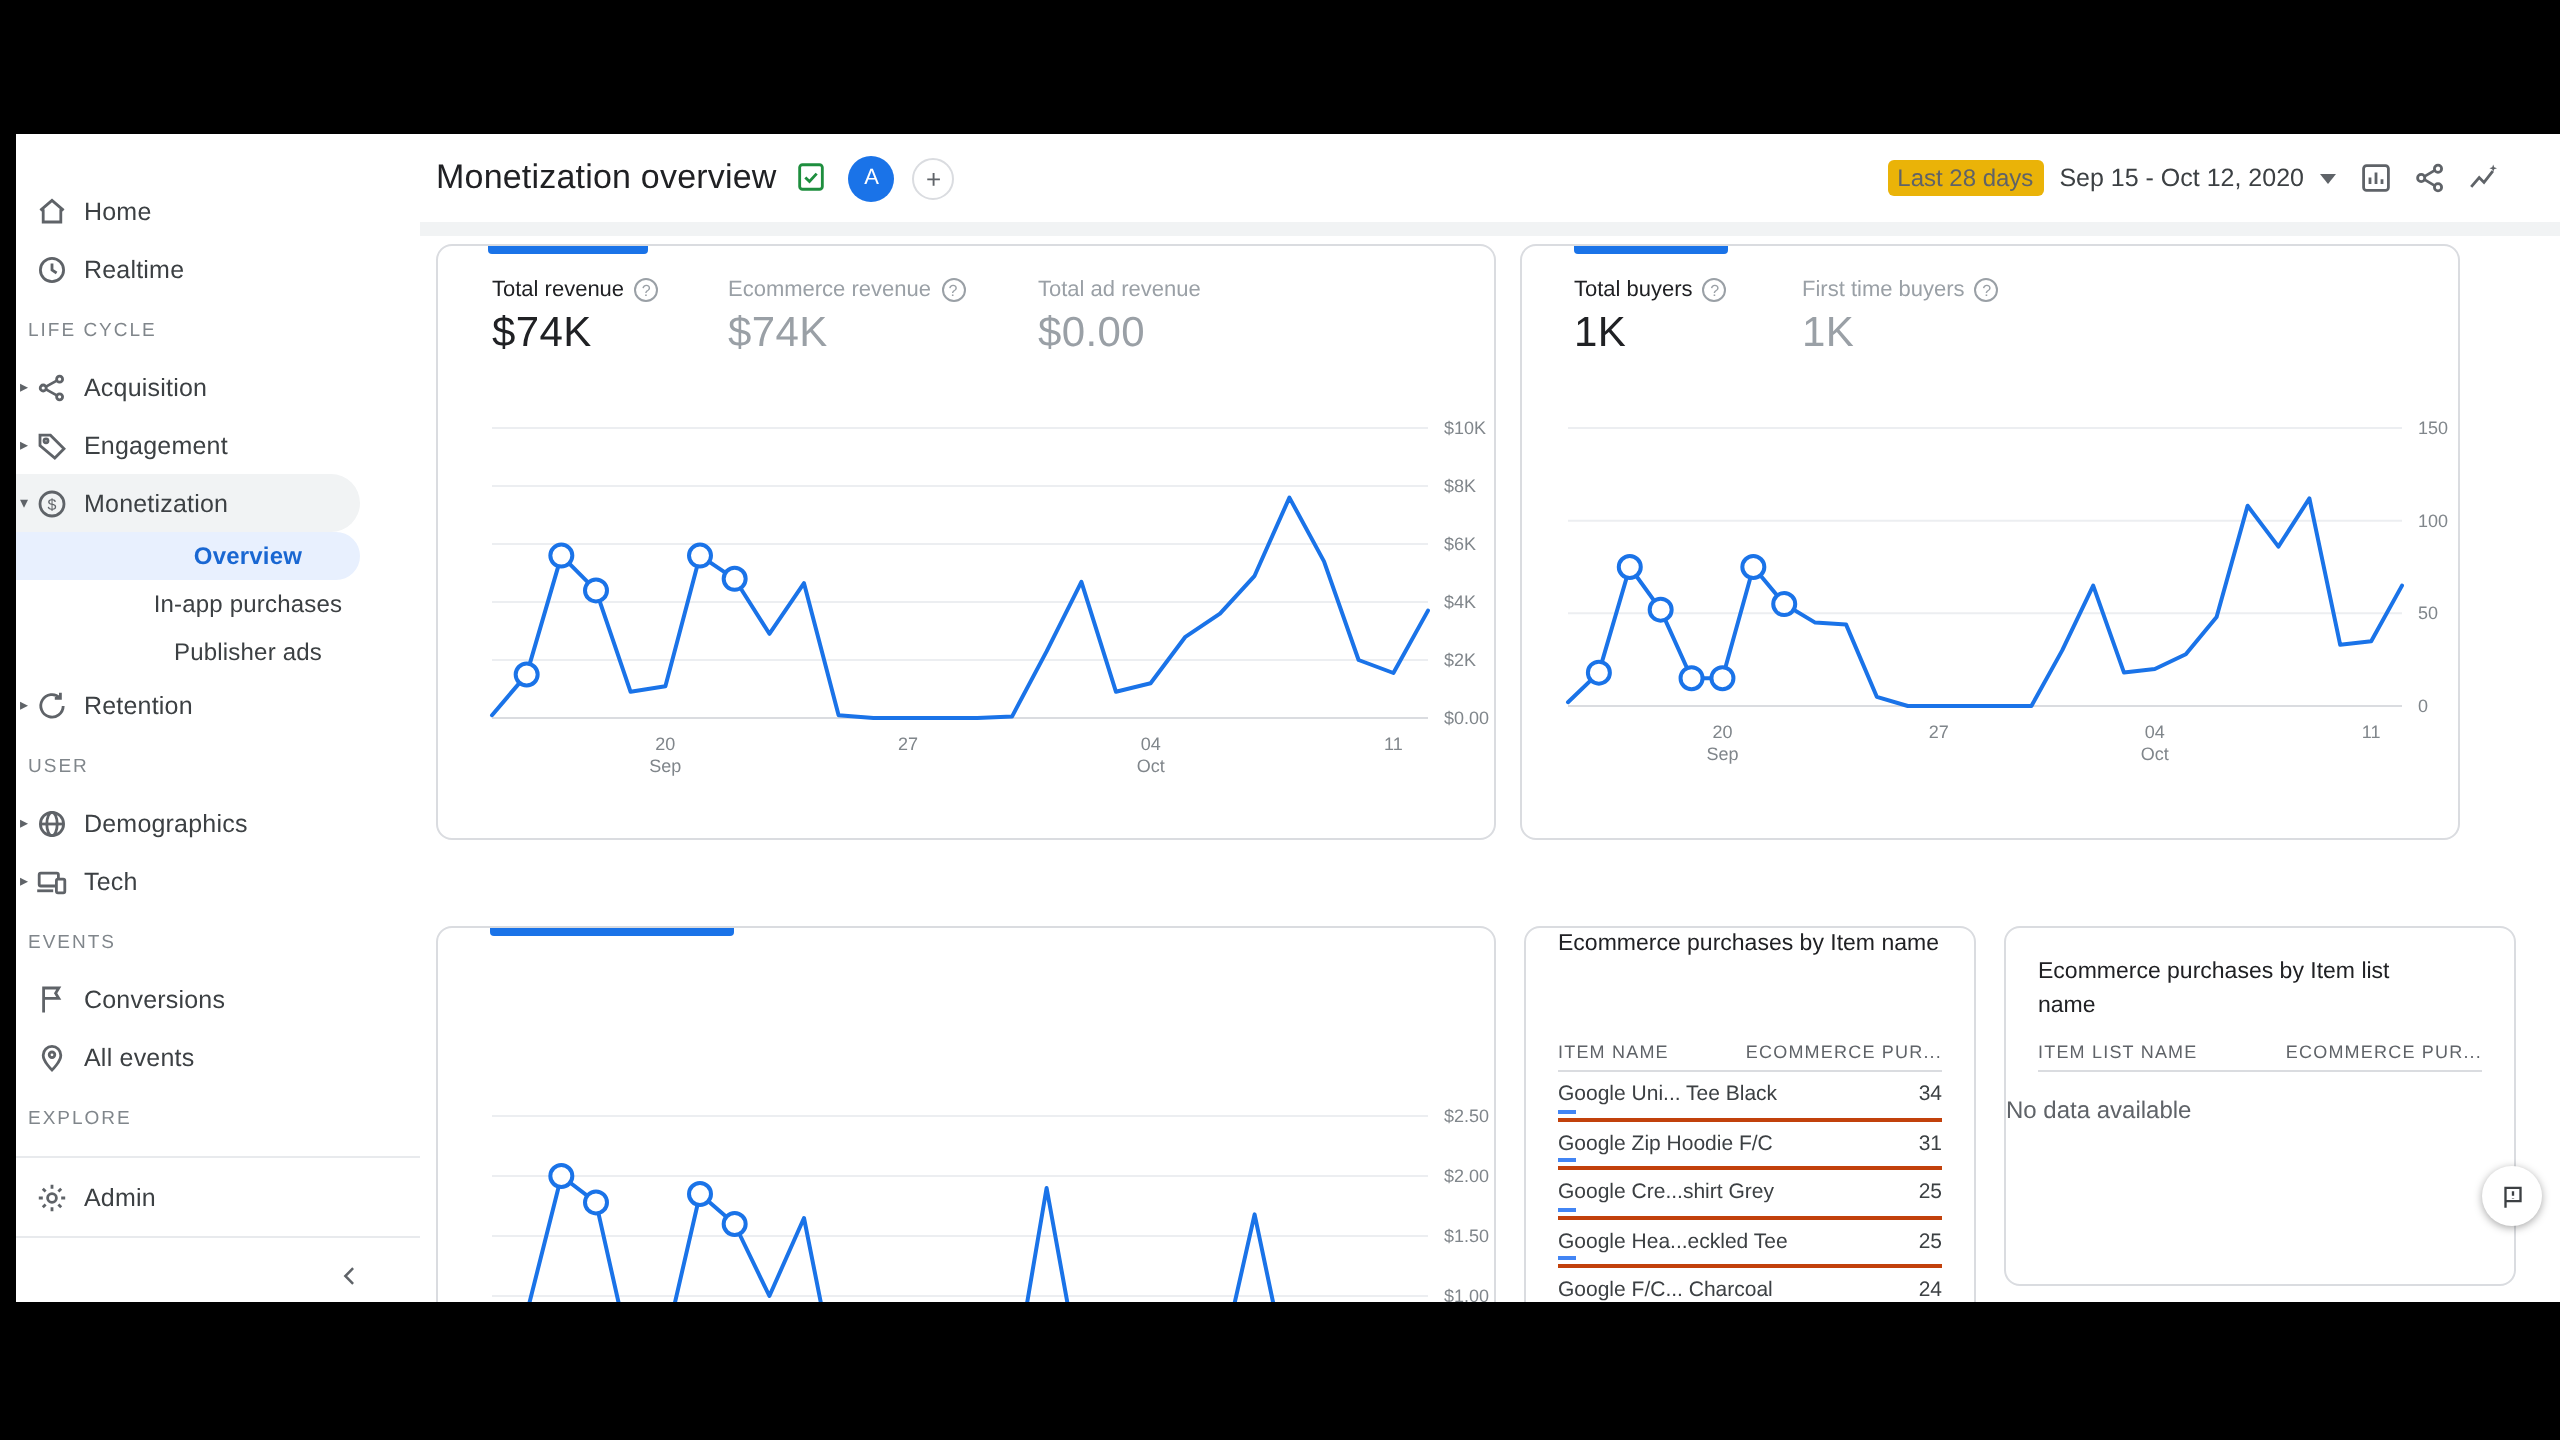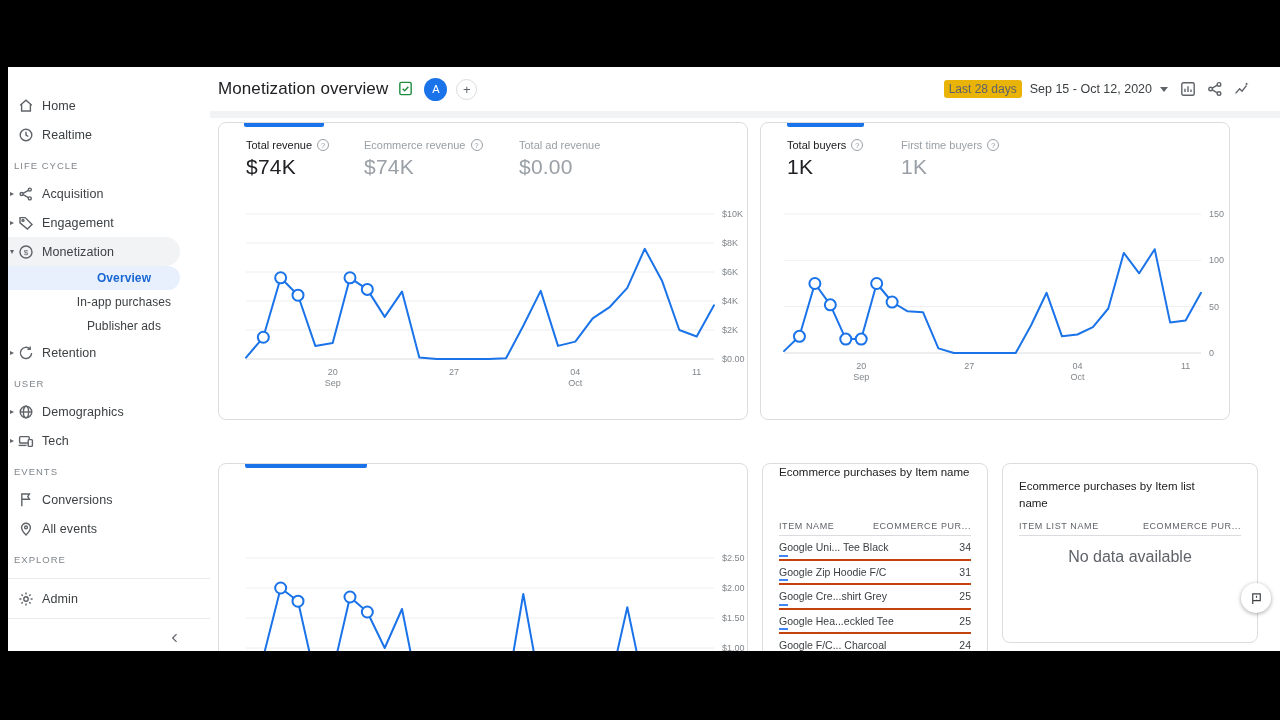--- a/index.html
+++ b/index.html
@@ -59,21 +59,21 @@
   
   .tcard-title { position:absolute; left:16px; top:0; font-size:11.5px; color:#202124; line-height:1.45; }
   .thead { position:absolute; left:16px; right:16px; top:52px; height:20px; display:flex; justify-content:space-between;
     align-items:center; border-bottom:1px solid #dadce0; font-size:9px; letter-spacing:.6px; color:#5f6368; }
   .trows { position:absolute; left:16px; right:16px; top:72px; }
   .trow { height:24.5px; border-bottom:2px solid #c2410c; display:flex; justify-content:space-between;
     align-items:center; position:relative; }
   .tname { font-size:10.5px; color:#3c4043; }
   .tval { font-size:10.5px; color:#3c4043; }
   .minibar { position:absolute; left:0; bottom:2px; width:9px; height:2px; background:#4285f4; }
-  .empty-text { position:absolute; left:0; right:0; top:84px; text-align:center; font-size:16px; color:#5f6368; }
+  .empty-text { position:absolute; left:0; right:0; top:84px; font-size:12px; color:#5f6368; }
 
   .feedback-btn { position:absolute; left:1233px; top:516px; width:30px; height:30px; border-radius:50%;
     background:#fff; box-shadow:0 1px 4px rgba(0,0,0,.35); display:flex; align-items:center; justify-content:center; cursor:pointer; }
 </style>
 </head>
 <body>
 
 <div class="screen">
 
   <nav class="sidebar">

